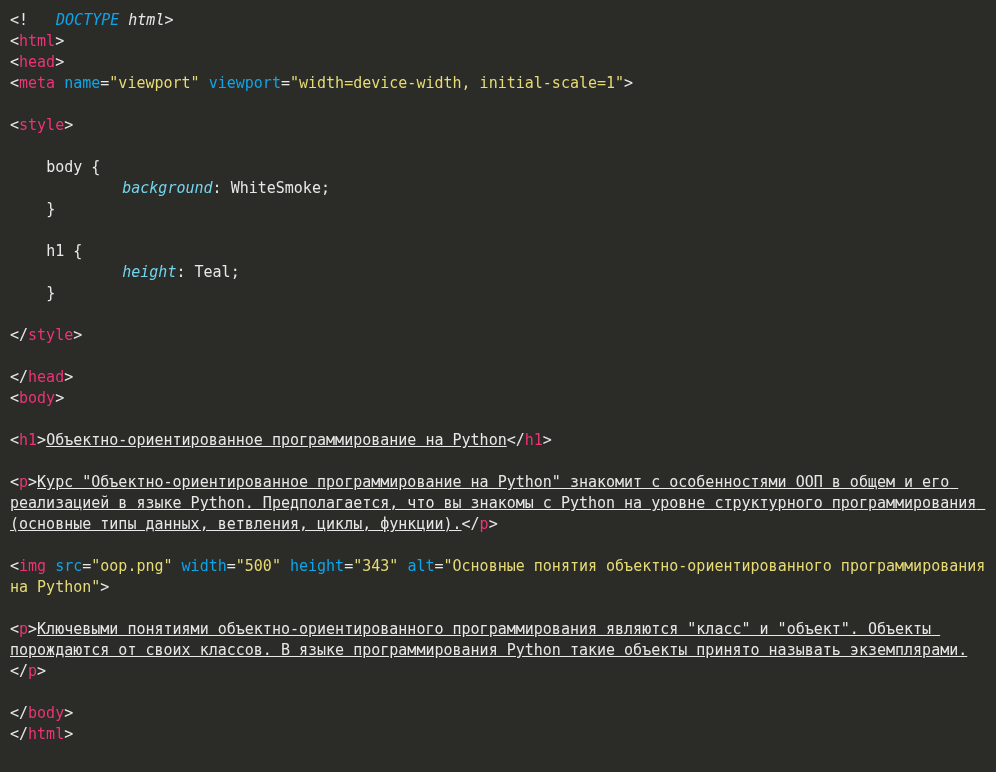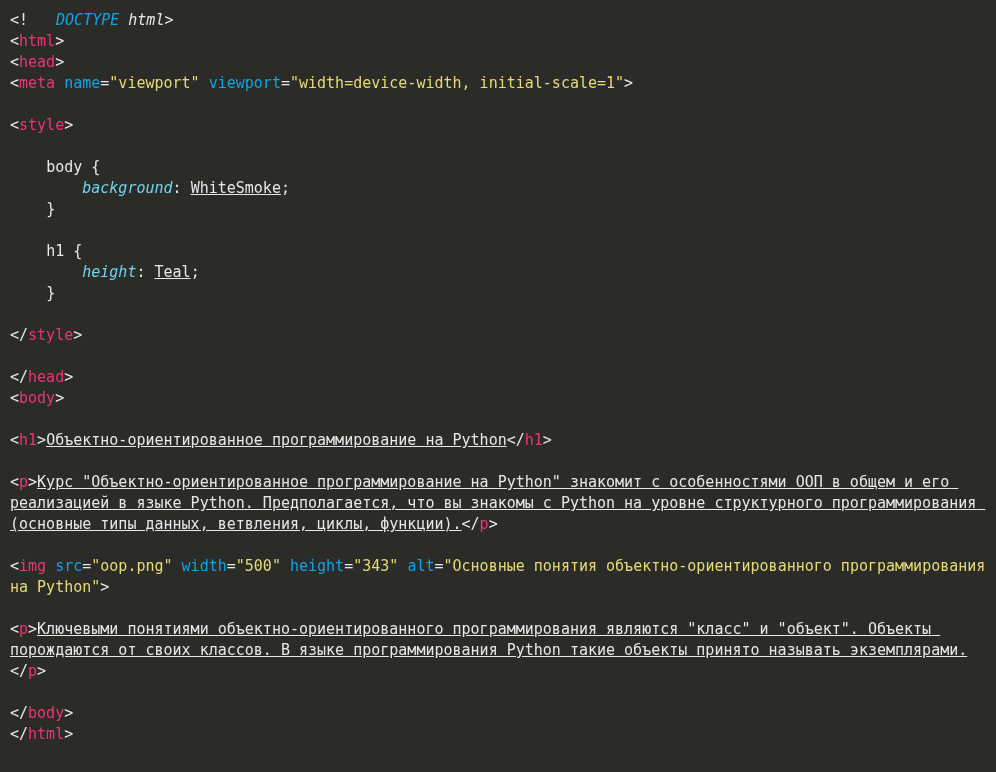--- a/index.html
+++ b/index.html
@@ -18,22 +18,22 @@
     word-wrap: break-word;
     font-family: inherit;
   }
   .punct { color: #e8e8e8; }
   .doctype { color: #0ea5e9; font-style: italic; margin-left: 28px; }
   .doctype-html { color: #e8e8e8; font-style: italic; }
   .tag { color: #ec3476; }
   .attr-name { color: #0ea5e9; }
   .attr-val { color: #e6db74; }
   .css-sel { color: #e8e8e8; }
-  .css-prop { color: #72d5ed; font-style: italic; }
-  .css-val { color: #e8e8e8; text-decoration: underline; }
+  .css-prop { color: #72d5ed; font-style: italic; margin-left: 40px; }
+  .css-val { color: #e8e8e8; }
   .text { color: #e8e8e8; text-decoration: underline; }
 </style>
 </head>
 <body>
 
 <pre><span class="punct">&lt;!</span><span class="doctype">DOCTYPE</span> <span class="doctype-html">html</span><span class="punct">&gt;</span>
 <span class="punct">&lt;</span><span class="tag">html</span><span class="punct">&gt;</span>
 <span class="punct">&lt;</span><span class="tag">head</span><span class="punct">&gt;</span>
 <span class="punct">&lt;</span><span class="tag">meta</span> <span class="attr-name">name</span><span class="punct">=</span><span class="attr-val">"viewport"</span> <span class="attr-name">viewport</span><span class="punct">=</span><span class="attr-val">"width=device-width, initial-scale=1"</span><span class="punct">&gt;</span>
 

